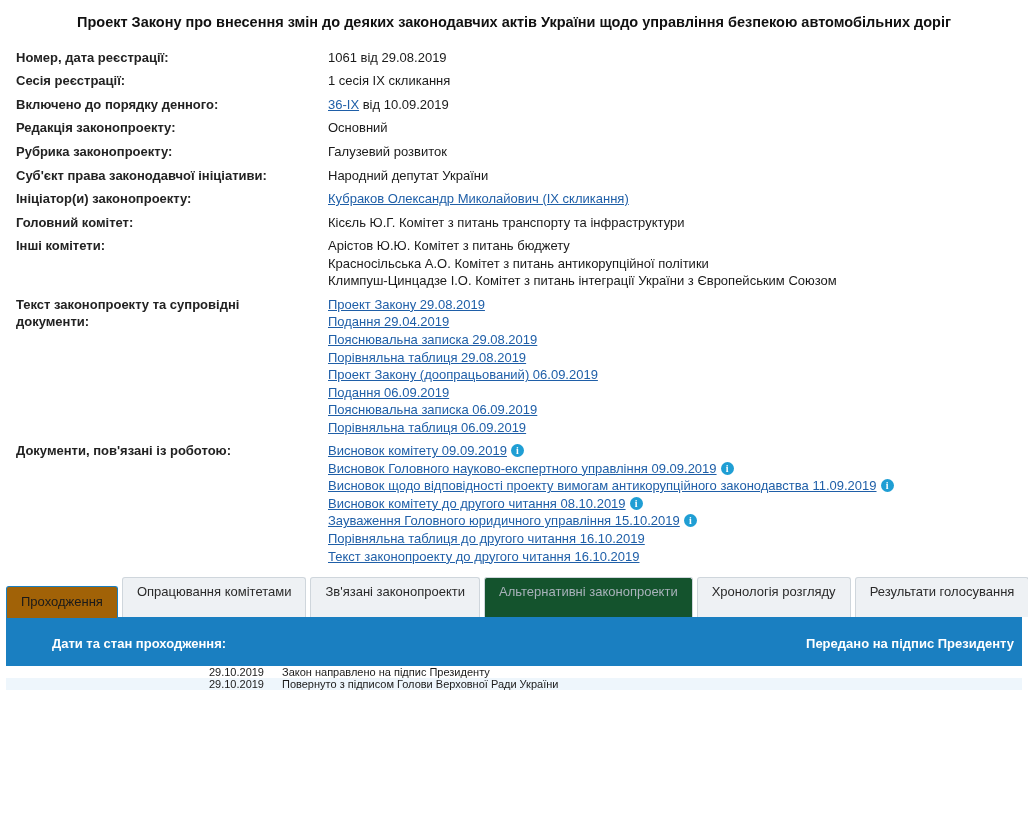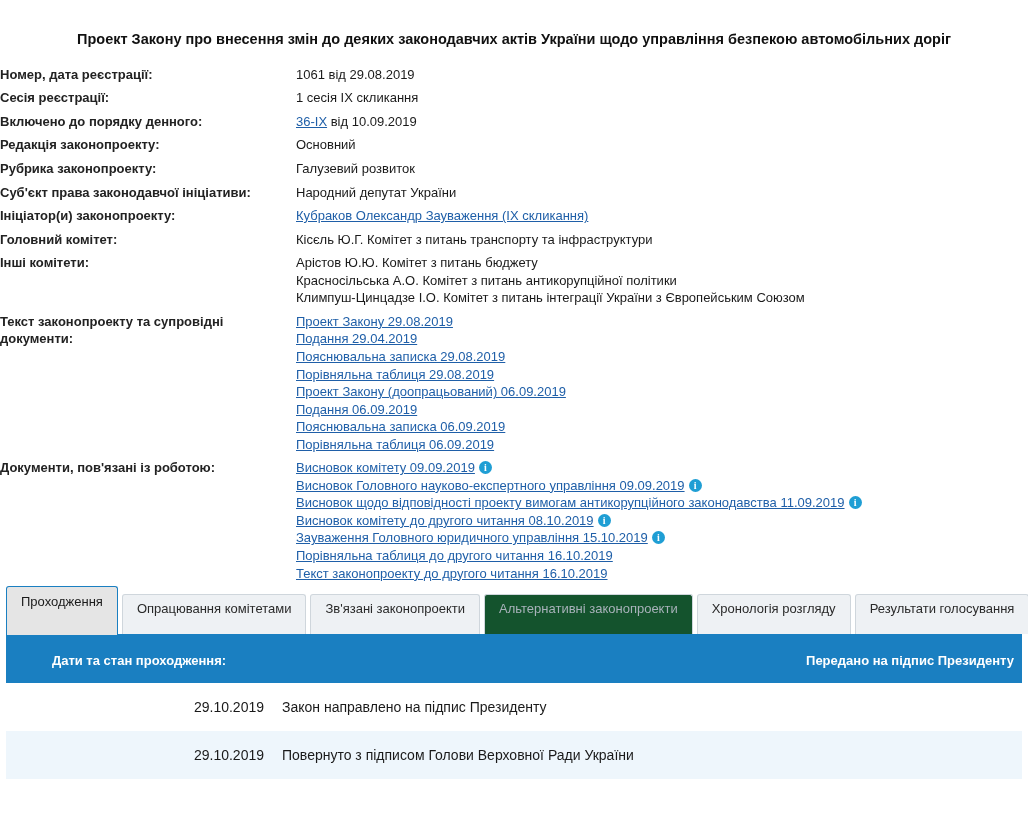--- a/index.html
+++ b/index.html
@@ -19,30 +19,29 @@
     width: 1028px;
     position: relative;
   }
   .doc-title {
     font-size: 14.5px;
     font-weight: bold;
     color: #111111;
     text-align: center;
     padding: 13px 34px 12px 34px;
     line-height: 1.3;
-    margin-top: 17px;
   }
   table.meta {
     border-collapse: collapse;
     width: 100%;
     margin-top: 2px;
   }
   table.meta td {
     vertical-align: top;
-    padding: 3px 0 3px 0;
+    padding: 3px 0 3px 16px;
     font-size: 13px;
   }
   td.label {
     width: 296px;
     padding-left: 8px;
     font-weight: bold;
     color: #222222;
     line-height: 1.35;
   }
   td.value {
@@ -101,24 +100,24 @@
     font-size: 13px;
     background: #eef1f4;
     border: 1px solid #cfd6dc;
     border-bottom: none;
     border-radius: 3px 3px 0 0;
     color: #2a2a2a;
     white-space: nowrap;
     box-sizing: border-box;
   }
   .tab.active {
-    background: #e5e5e5;
+    background: #a16207;
     border-color: #1a7fc1;
     color: #1a1a1a;
-    height: 49px;
+    height: 32px;
     line-height: 30px;
     position: relative;
     top: 1px;
   }
   .tab.disabled {
     color: #a8b2ba;
     background: #14532d;
   }
   
   .progress {
@@ -135,22 +134,22 @@
     text-align: right;
     padding: 11px 8px 11px 8px;
     height: 24px;
   }
   .progress thead th.c-date {
     width: 250px;
     text-align: center;
     padding-right: 10px;
   }
   .progress tbody td {
-    font-size: 14px;
-    padding: 16px 8px;
+    font-size: 11px;
+    padding: 0 8px;
     color: #1a1a1a;
   }
   .progress tbody td.c-date {
     width: 250px;
     text-align: right;
     padding-right: 10px;
   }
   .progress tbody tr.alt {
     background: #eef6fc;
   }
@@ -187,21 +186,21 @@
         <td class="label">Рубрика законопроекту:</td>
         <td class="value">Галузевий розвиток</td>
       </tr>
       <tr>
         <td class="label">Суб'єкт права законодавчої ініціативи:</td>
         <td class="value">Народний депутат України</td>
       </tr>
       <tr>
         <td class="label">Ініціатор(и) законопроекту:</td>
         <td class="value">
-          <a class="link" href="#">Кубраков Олександр Зауваження (IX скликання)</a>
+          <a class="link" href="#">Кубраков Олександр Миколайович (IX скликання)</a>
         </td>
       </tr>
       <tr>
         <td class="label">Головний комітет:</td>
         <td class="value">Кісєль Ю.Г. Комітет з питань транспорту та інфраструктури</td>
       </tr>
       <tr>
         <td class="label">Інші комітети:</td>
         <td class="value">
           <div>Арістов Ю.Ю. Комітет з питань бюджету</div>

